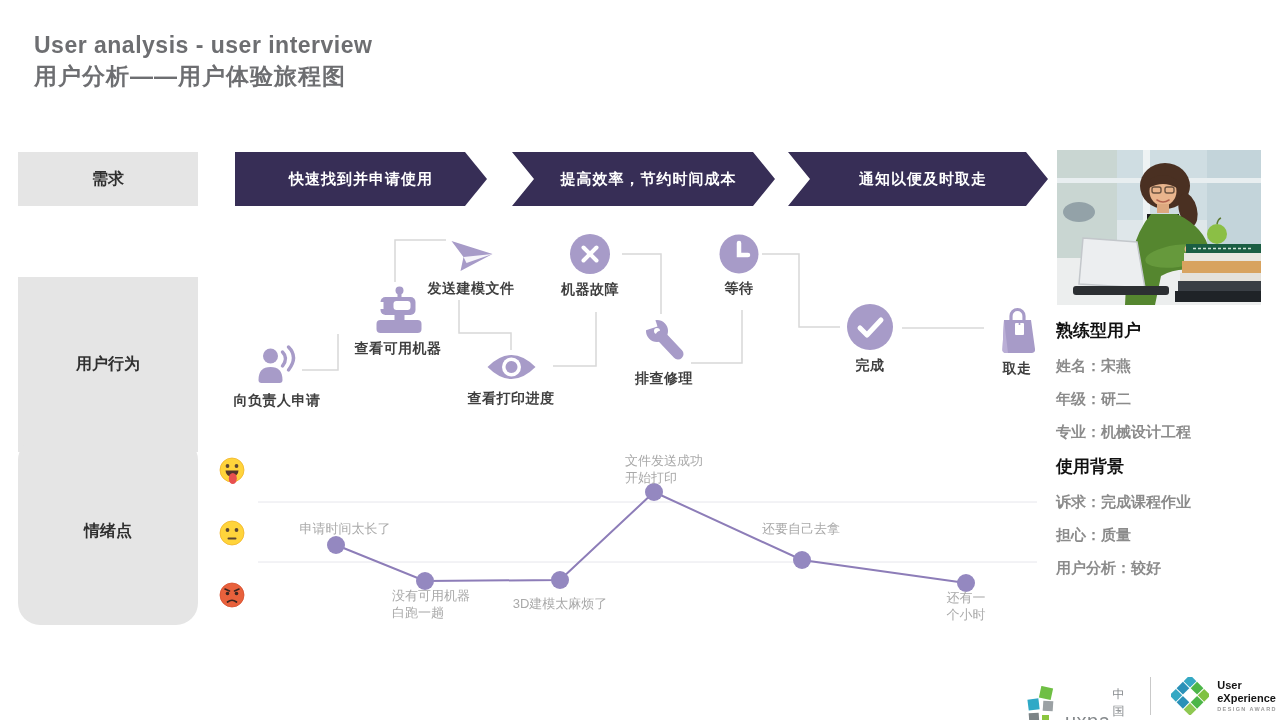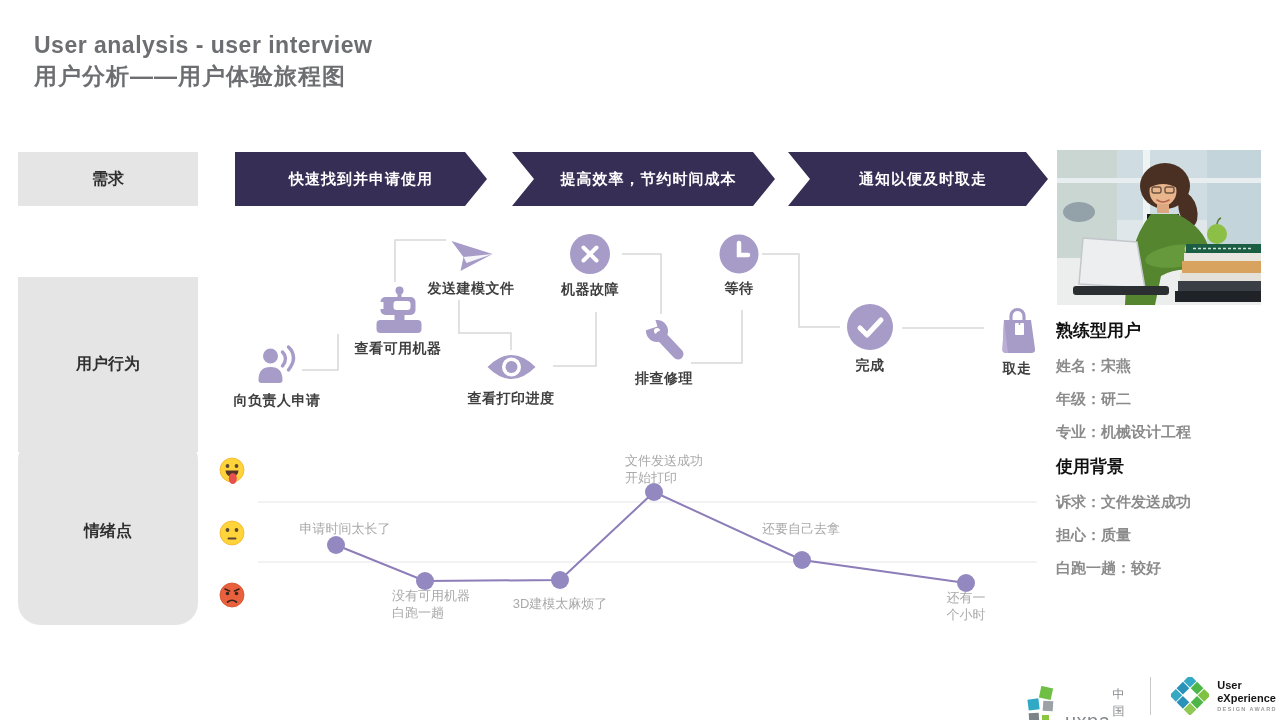--- a/index.html
+++ b/index.html
@@ -287,23 +287,23 @@
       <line x1="136" y1="98.5" x2="196" y2="98.5" stroke="#cfe3d8" stroke-width="1.5" stroke-dasharray="3 2"></line>
 
       <circle cx="160" cy="84" r="10" fill="#8bbf45"></circle>
       <path d="M160 74 q1 -5 4 -6" fill="none" stroke="#5e7a33" stroke-width="1.6"></path>
     </svg>
     <div class="profile-h">熟练型用户</div>
     <div class="profile-row">姓名：宋燕</div>
     <div class="profile-row">年级：研二</div>
     <div class="profile-row">专业：机械设计工程</div>
     <div class="profile-h">使用背景</div>
-    <div class="profile-row">诉求：文件发送成功</div>
+    <div class="profile-row">诉求：完成课程作业</div>
     <div class="profile-row">担心：质量</div>
-    <div class="profile-row">白跑一趟：较好</div>
+    <div class="profile-row">用户分析：较好</div>
   </div>
 
   <div class="footer">
     <div class="uxpa-wrap">
       <span style="line-height:0">
         <svg width="36" height="44" viewBox="0 0 36 44">
           <rect x="14" y="1" width="12" height="12" fill="#6fbf44" transform="rotate(12 20 7)"></rect>
           <rect x="2" y="13" width="11" height="11" fill="#2fa9c6" transform="rotate(-7 7 18)"></rect>
           <rect x="17" y="15" width="10" height="10" fill="#9ba1a4" transform="rotate(4 22 20)"></rect>
           <rect x="3" y="27" width="10" height="10" fill="#7c8487" transform="rotate(-4 8 32)"></rect>

